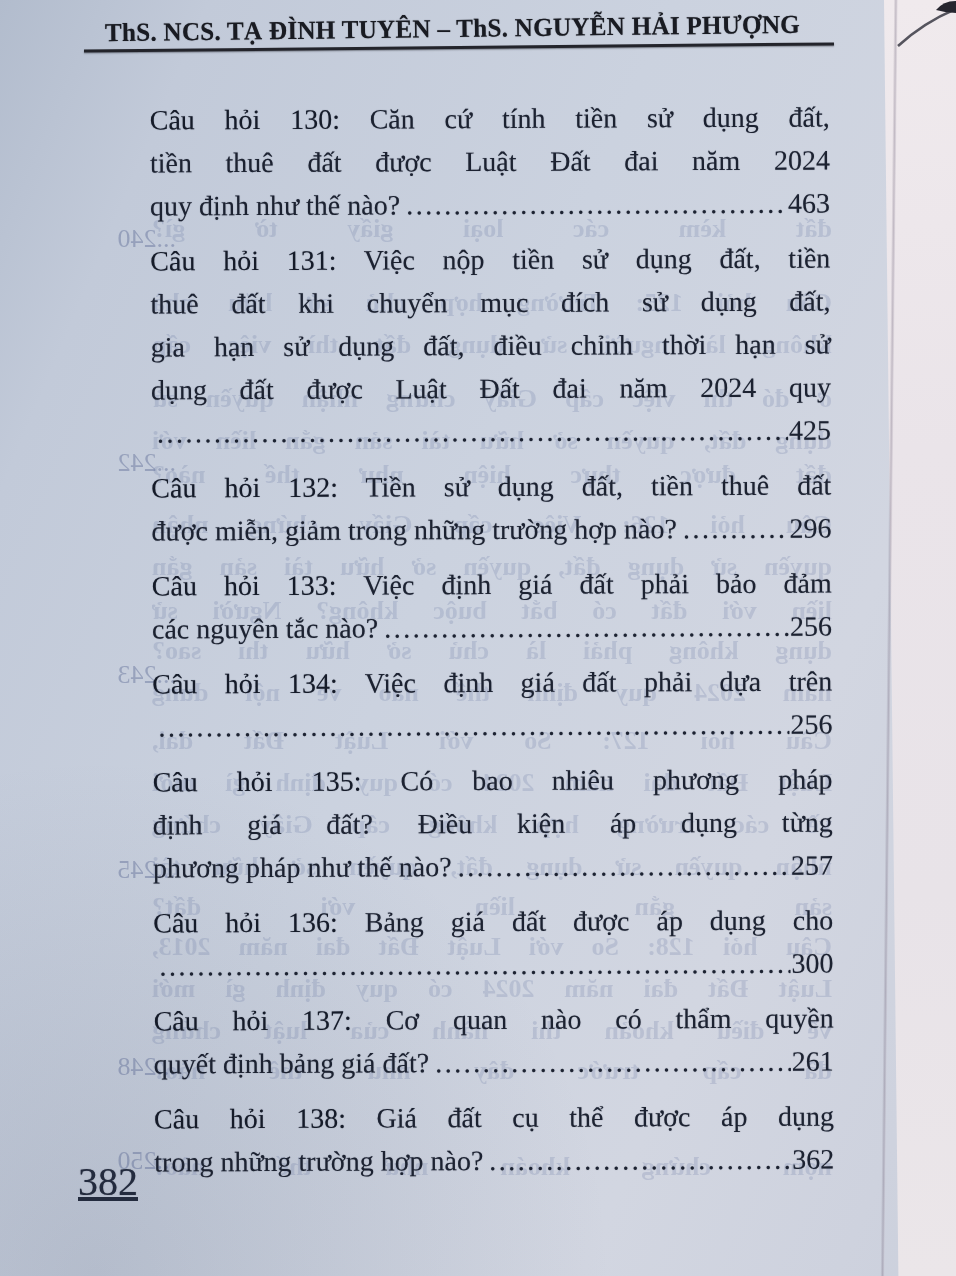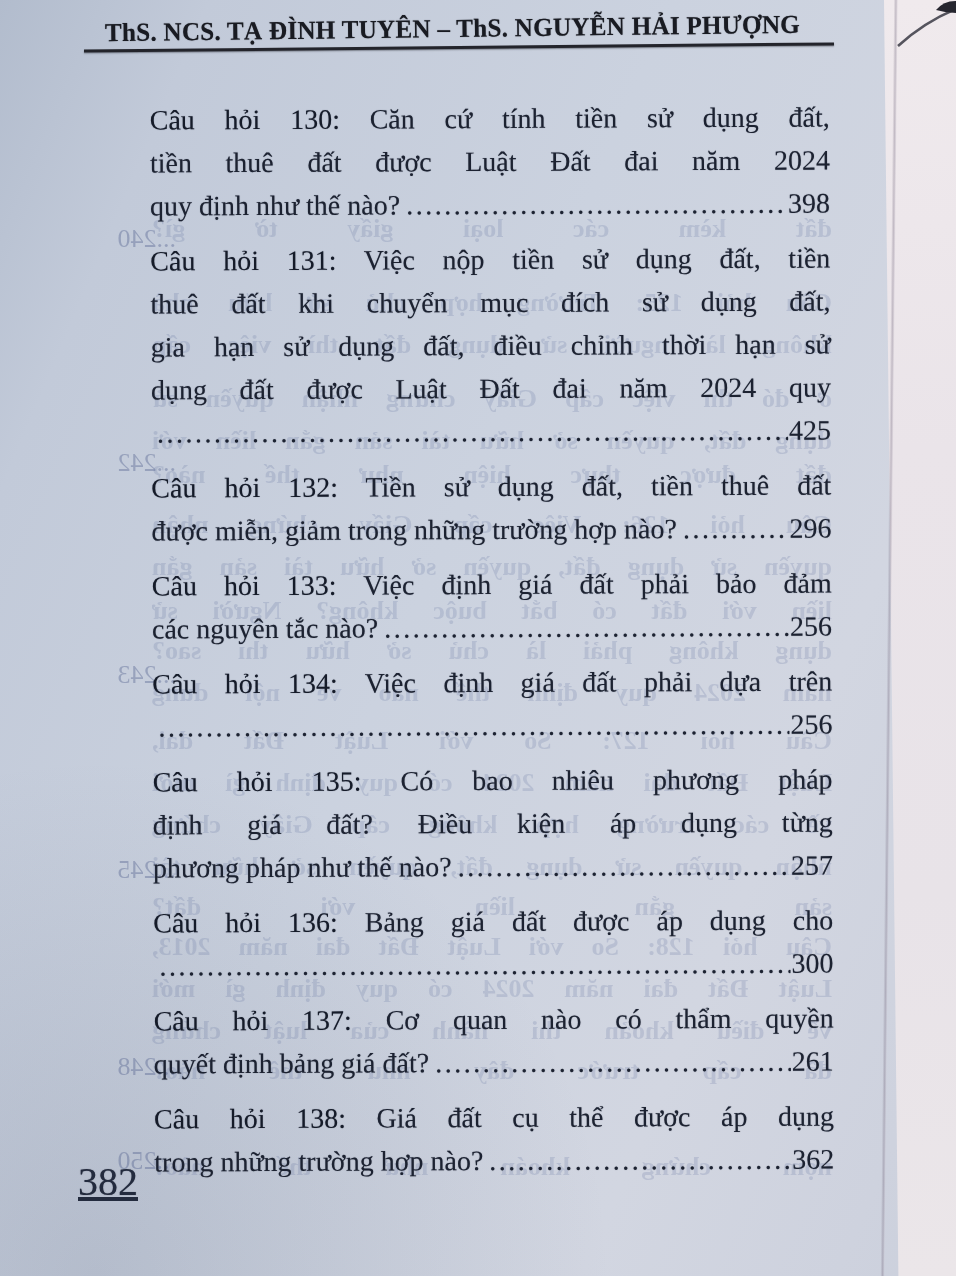--- a/index.html
+++ b/index.html
@@ -129,21 +129,21 @@
   </div>
   <div class="header-rule"></div>
 
   <div class="toc">
       <div class="entry">
         <div class="line"><b class="label">Câu hỏi 130:</b><span> Căn cứ tính tiền sử dụng đất,</span></div>
         <div class="line">tiền thuê đất được Luật Đất đai năm 2024</div>
         <div class="lastline">
           <span class="tail">quy định như thế nào?</span>
           <span class="dots">................................................................................................................................................................</span>
-          <span class="pg">398</span>
+          <span class="pg">463</span>
         </div>
       </div>
       <div class="entry">
         <div class="line"><b class="label">Câu hỏi 131:</b><span> Việc nộp tiền sử dụng đất, tiền</span></div>
         <div class="line">thuê đất khi chuyển mục đích sử dụng đất,</div>
         <div class="line">gia hạn sử dụng đất, điều chỉnh thời hạn sử</div>
         <div class="line">dụng đất được Luật Đất đai năm 2024 quy</div>
         <div class="lastline">
           <span class="dots">................................................................................................................................................................</span>
           <span class="pg">425</span>

